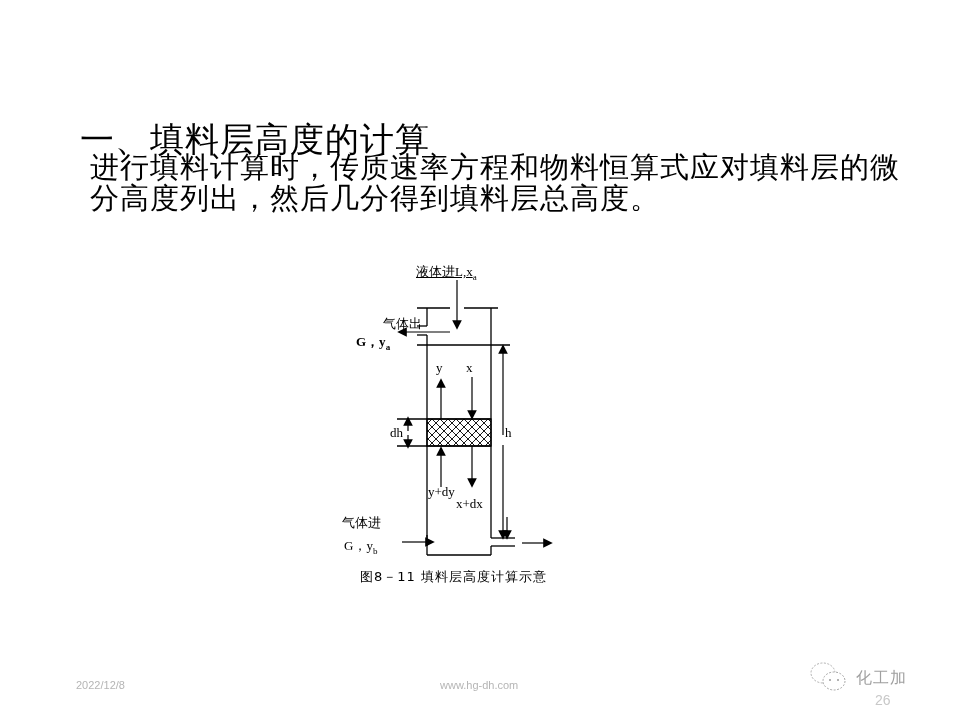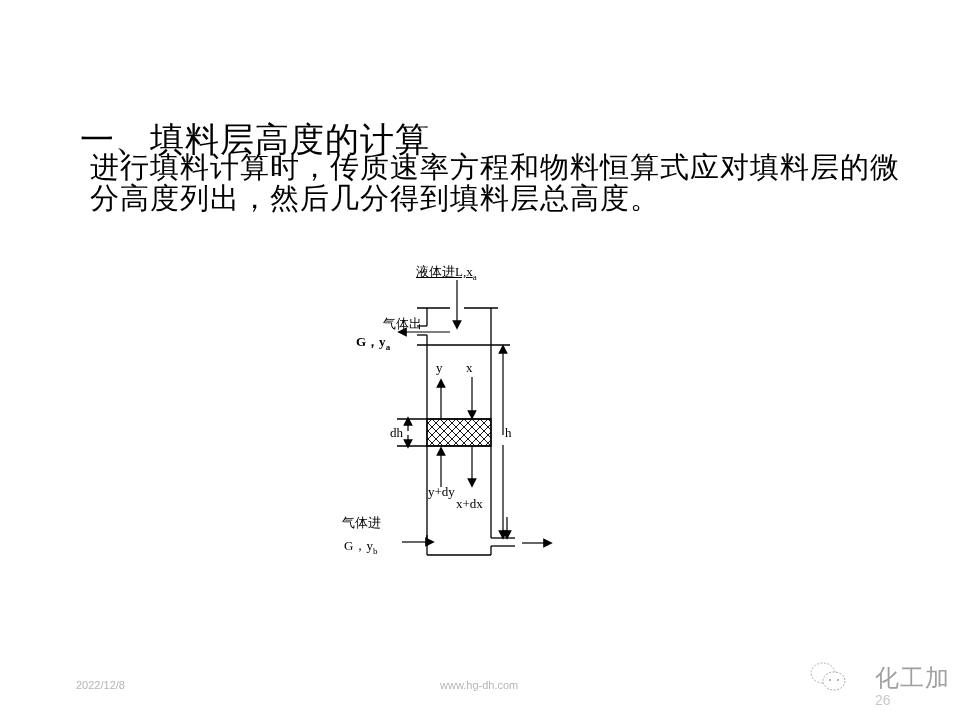--- a/index.html
+++ b/index.html
@@ -7,21 +7,21 @@
          font-family: "DejaVu Serif", "Liberation Serif", serif; color:#000; }
   .heading { position:absolute; left:80px; top:117px; font-size:34px; letter-spacing:1px; }
   .para { position:absolute; left:90px; top:152px; width:820px; font-size:29px; line-height:31px; letter-spacing:1px; }
   .diagram { position:absolute; left:340px; top:255px; width:240px; height:340px; }
   .diagram svg { position:absolute; left:0; top:0; }
   .lbl { position:absolute; font-family:"Liberation Serif", serif; font-size:13px; white-space:nowrap; }
   .lbl sub { font-size:9px; }
   .caption { position:absolute; left:20px; top:313px; font-size:13px; letter-spacing:1px; font-family:"DejaVu Sans", sans-serif; }
   .footer { position:absolute; top:679px; font-family:"Liberation Sans", sans-serif; font-size:11px; color:#b5b5b5; }
   .wm { position:absolute; left:808px; top:660px; display:flex; align-items:center; gap:6px; color:#9a9a9a; }
-  .wm-text { font-family:"DejaVu Sans", sans-serif; font-size:24px; color:#a0a0a0; letter-spacing:1px;margin-left:19px; }
+  .wm-text { font-family:"DejaVu Sans", sans-serif; font-size:16px; color:#a0a0a0; letter-spacing:1px; }
   .pagenum { position:absolute; left:875px; top:683px; font-size:14px; color:#c8c8c8; font-family:"Liberation Sans", sans-serif;margin-top:9px; }
 </style>
 </head>
 <body>
 
 <div class="heading">一、填料层高度的计算</div>
 <div class="para">进行填料计算时，传质速率方程和物料恒算式应对填料层的微分高度列出，然后几分得到填料层总高度。</div>
 
 <div class="diagram">
   <svg width="240" height="340" viewBox="0 0 240 340">
@@ -91,20 +91,21 @@
   <div class="lbl" style="left:12px;top:60px;margin-left:31px;">气体出</div>
   <div class="lbl" style="left:16px;top:78px;font-weight:bold;"><span>G，y</span><sub>a</sub></div>
   <div class="lbl" style="left:96px;top:105px;">y</div>
   <div class="lbl" style="left:126px;top:105px;">x</div>
   <div class="lbl" style="left:50px;top:170px;">dh</div>
   <div class="lbl" style="left:165px;top:170px;">h</div>
   <div class="lbl" style="left:88px;top:229px;">y+dy</div>
   <div class="lbl" style="left:116px;top:241px;">x+dx</div>
   <div class="lbl" style="left:2px;top:259px;">气体进</div>
   <div class="lbl" style="left:4px;top:282px;"><span>G，y</span><sub>b</sub></div>
+  <div class="caption">图8－11 填料层高度计算示意</div>
 </div>
 
 <div class="footer" style="left:76px;">2022/12/8</div>
 <div class="footer" style="left:440px;">www.hg-dh.com</div>
 <div class="pagenum">26</div>
 
 <div class="wm">
   <svg width="42" height="36" viewBox="0 0 42 36">
     <ellipse cx="15" cy="13" rx="12" ry="10" fill="none" stroke="#b0b0b0" stroke-width="1" stroke-dasharray="2,1.5"></ellipse>
     <ellipse cx="26" cy="21" rx="11" ry="9" fill="#fff" stroke="#a8a8a8" stroke-width="1" stroke-dasharray="2,1.5"></ellipse>

